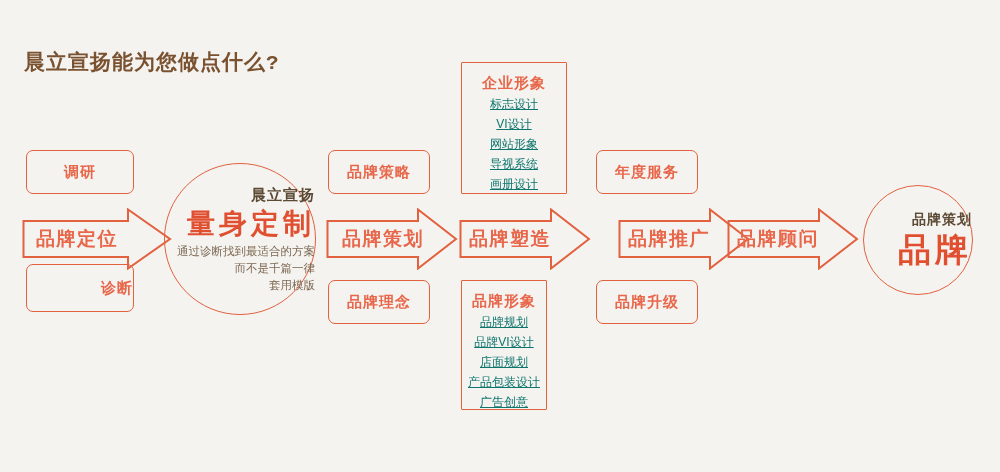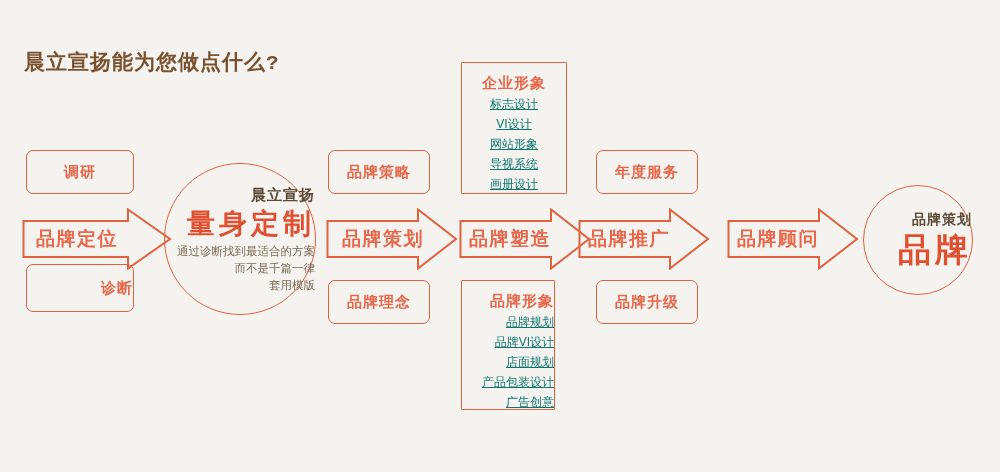--- a/index.html
+++ b/index.html
@@ -210,34 +210,34 @@
 
   <div class="arrow-wrap" style="left:459px; top:208px; width:132px; height:62px;">
     <svg width="132" height="62" viewBox="0 0 132 62">
       <polygon points="1.5,13 92,13 92,1.5 130,31 92,60.5 92,49 1.5,49" fill="none" stroke="#e2613f" stroke-width="2" stroke-linejoin="miter"></polygon>
     </svg>
     <div class="arrow-label" style="width:100px; padding-left:10px;">
       <span>品牌塑造</span>
     </div>
   </div>
 
-  <div class="node listbox" style="left:461px; top:280px; width:94px; height:130px;align-items:flex-end;">
+  <div class="node listbox" style="left:461px; top:280px; width:86px; height:130px;">
     <div class="lb-title">品牌形象</div>
     <div class="lb-item">品牌规划</div>
     <div class="lb-item">品牌VI设计</div>
     <div class="lb-item">店面规划</div>
     <div class="lb-item">产品包装设计</div>
     <div class="lb-item">广告创意</div>
   </div>
 
   <div class="node pill" style="left:596px; top:150px; width:102px; height:44px;">
     <span>年度服务</span>
   </div>
 
-  <div class="arrow-wrap" style="left:578px; top:208px; width:144px; height:62px;">
+  <div class="arrow-wrap" style="left:618px; top:208px; width:144px; height:62px;">
     <svg width="132" height="62" viewBox="0 0 132 62">
       <polygon points="1.5,13 92,13 92,1.5 130,31 92,60.5 92,49 1.5,49" fill="none" stroke="#e2613f" stroke-width="2" stroke-linejoin="miter"></polygon>
     </svg>
     <div class="arrow-label" style="width:100px; padding-left:10px;">
       <span>品牌推广</span>
     </div>
   </div>
 
   <div class="node pill" style="left:596px; top:280px; width:102px; height:44px;">
     <span>品牌升级</span>

